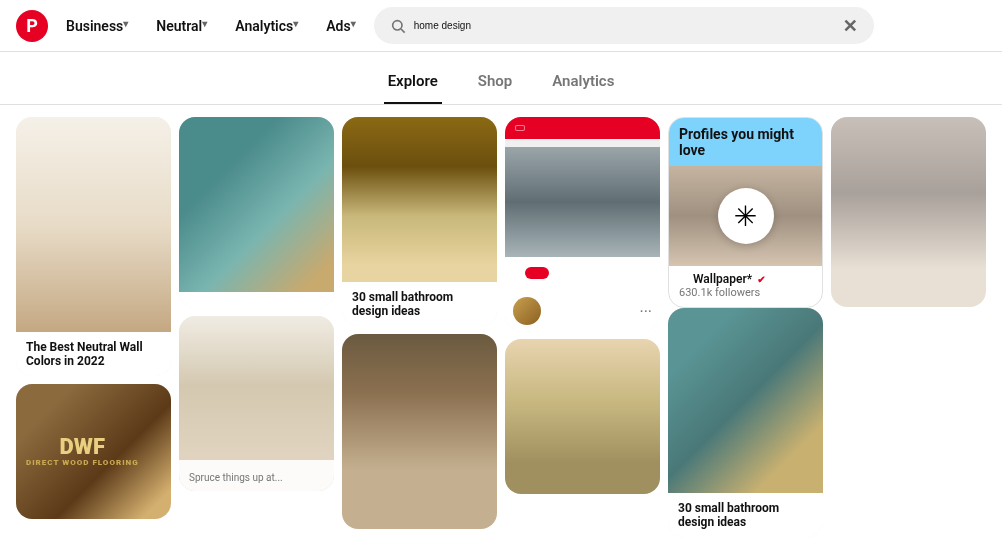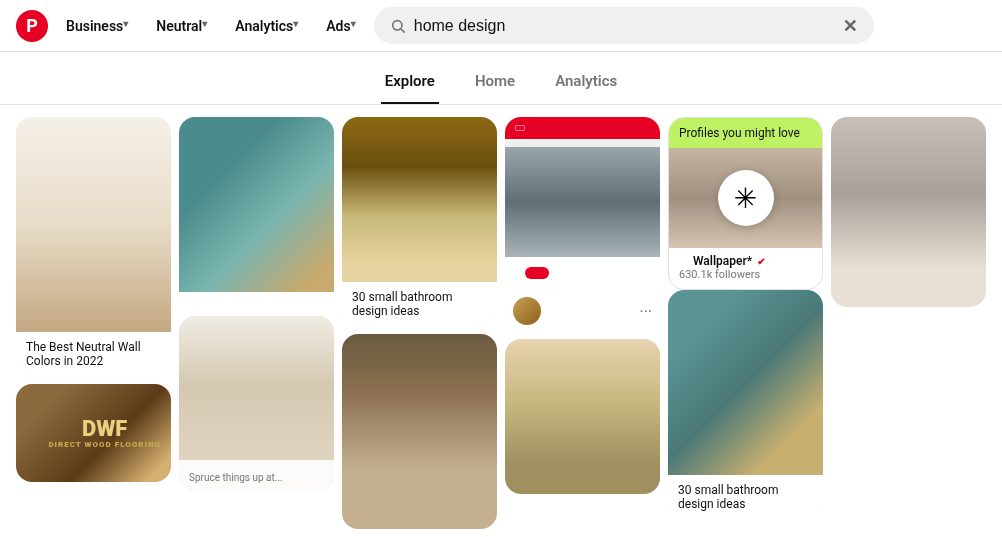--- a/index.html
+++ b/index.html
@@ -41,21 +41,21 @@
       align-items: center;
       background: #f0f0f0;
       border-radius: 24px;
       padding: 8px 16px;
       gap: 8px;
     }
     .search-bar input {
       border: none;
       background: transparent;
       outline: none;
-      font-size: 16px;
+      font-size: 10px;
       flex: 1;
       color: #111;
     }
     .search-clear {
       cursor: pointer;
       color: #666;
       font-size: 18px;
       font-weight: bold;
     }
 
@@ -91,21 +91,21 @@
       break-inside: avoid;
       margin-bottom: 8px;
       border-radius: 16px;
       overflow: hidden;
       background: #f0f0f0;
       position: relative;
     }
     .pin-text {
       padding: 8px 10px;
       font-size: 12px;
-      font-weight: 400;
+      font-weight: 700;
       color: #111;
       background: #fff;
     }
 
     
     .img-block {
       width: 100%;
       background: #ddd;
     }
     .promoted-header {
@@ -172,24 +172,24 @@
 
     
     .profiles-card {
       background: #fff;
       border-radius: 16px;
       border: 1px solid #e0e0e0;
       overflow: hidden;
     }
     .profiles-header {
       padding: 8px 10px;
-      font-size: 12px;
-      font-weight: 400;
-      color: #111;
-      background: #bef264;
+      font-size: 14px;
+      font-weight: 700;
+      color: #111;
+      background: #7dd3fc;
     }
     .profile-item {
       display: flex;
       align-items: center;
       gap: 8px;
       padding: 6px 10px 8px;
     }
     .profile-name { font-size: 12px; font-weight: 600; color: #111; margin-left: 14px; }
     .profile-followers { font-size: 11px; color: #767676; }
     .verified { color: #e60023; font-size: 10px; margin-left: 2px; }
@@ -243,32 +243,32 @@
       <circle cx="11" cy="11" r="7"></circle>
         <line x1="16.5" y1="16.5" x2="22" y2="22"></line>
     </svg>
     <input type="text" value="home design" style="">
     <span class="search-clear">✕</span>
   </div>
 </header>
 
 <nav class="tab-bar">
   <div class="tab active">Explore</div>
-  <div class="tab">Home</div>
+  <div class="tab">Shop</div>
   <div class="tab">Analytics</div>
 </nav>
 
 <div class="masonry-grid">
 
   <div class="pin-card">
     <div class="img-block bg-light-hall" style="height:215px;"></div>
     <div class="pin-text">The Best Neutral Wall Colors in 2022</div>
   </div>
   <div class="pin-card">
-    <div class="img-block bg-dwf" style="height:98px; display:flex; align-items:center; justify-content:flex-end;">
+    <div class="img-block bg-dwf" style="height:135px; display:flex; align-items:center; justify-content:flex-start;">
       <div style="text-align:center; color:#e8d080; font-size:13px; font-weight:900; line-height:1.1; padding:10px;">
         <div style="font-size:22px;">DWF</div>
         <div style="font-size:8px; letter-spacing:1px; color:#c8a850;">DIRECT WOOD FLOORING</div>
       </div>
     </div>
   </div>
 
   <div class="pin-card">
     <div class="img-block bg-teal-bath" style="height:175px;"></div>
     <div class="pin-text"></div>

